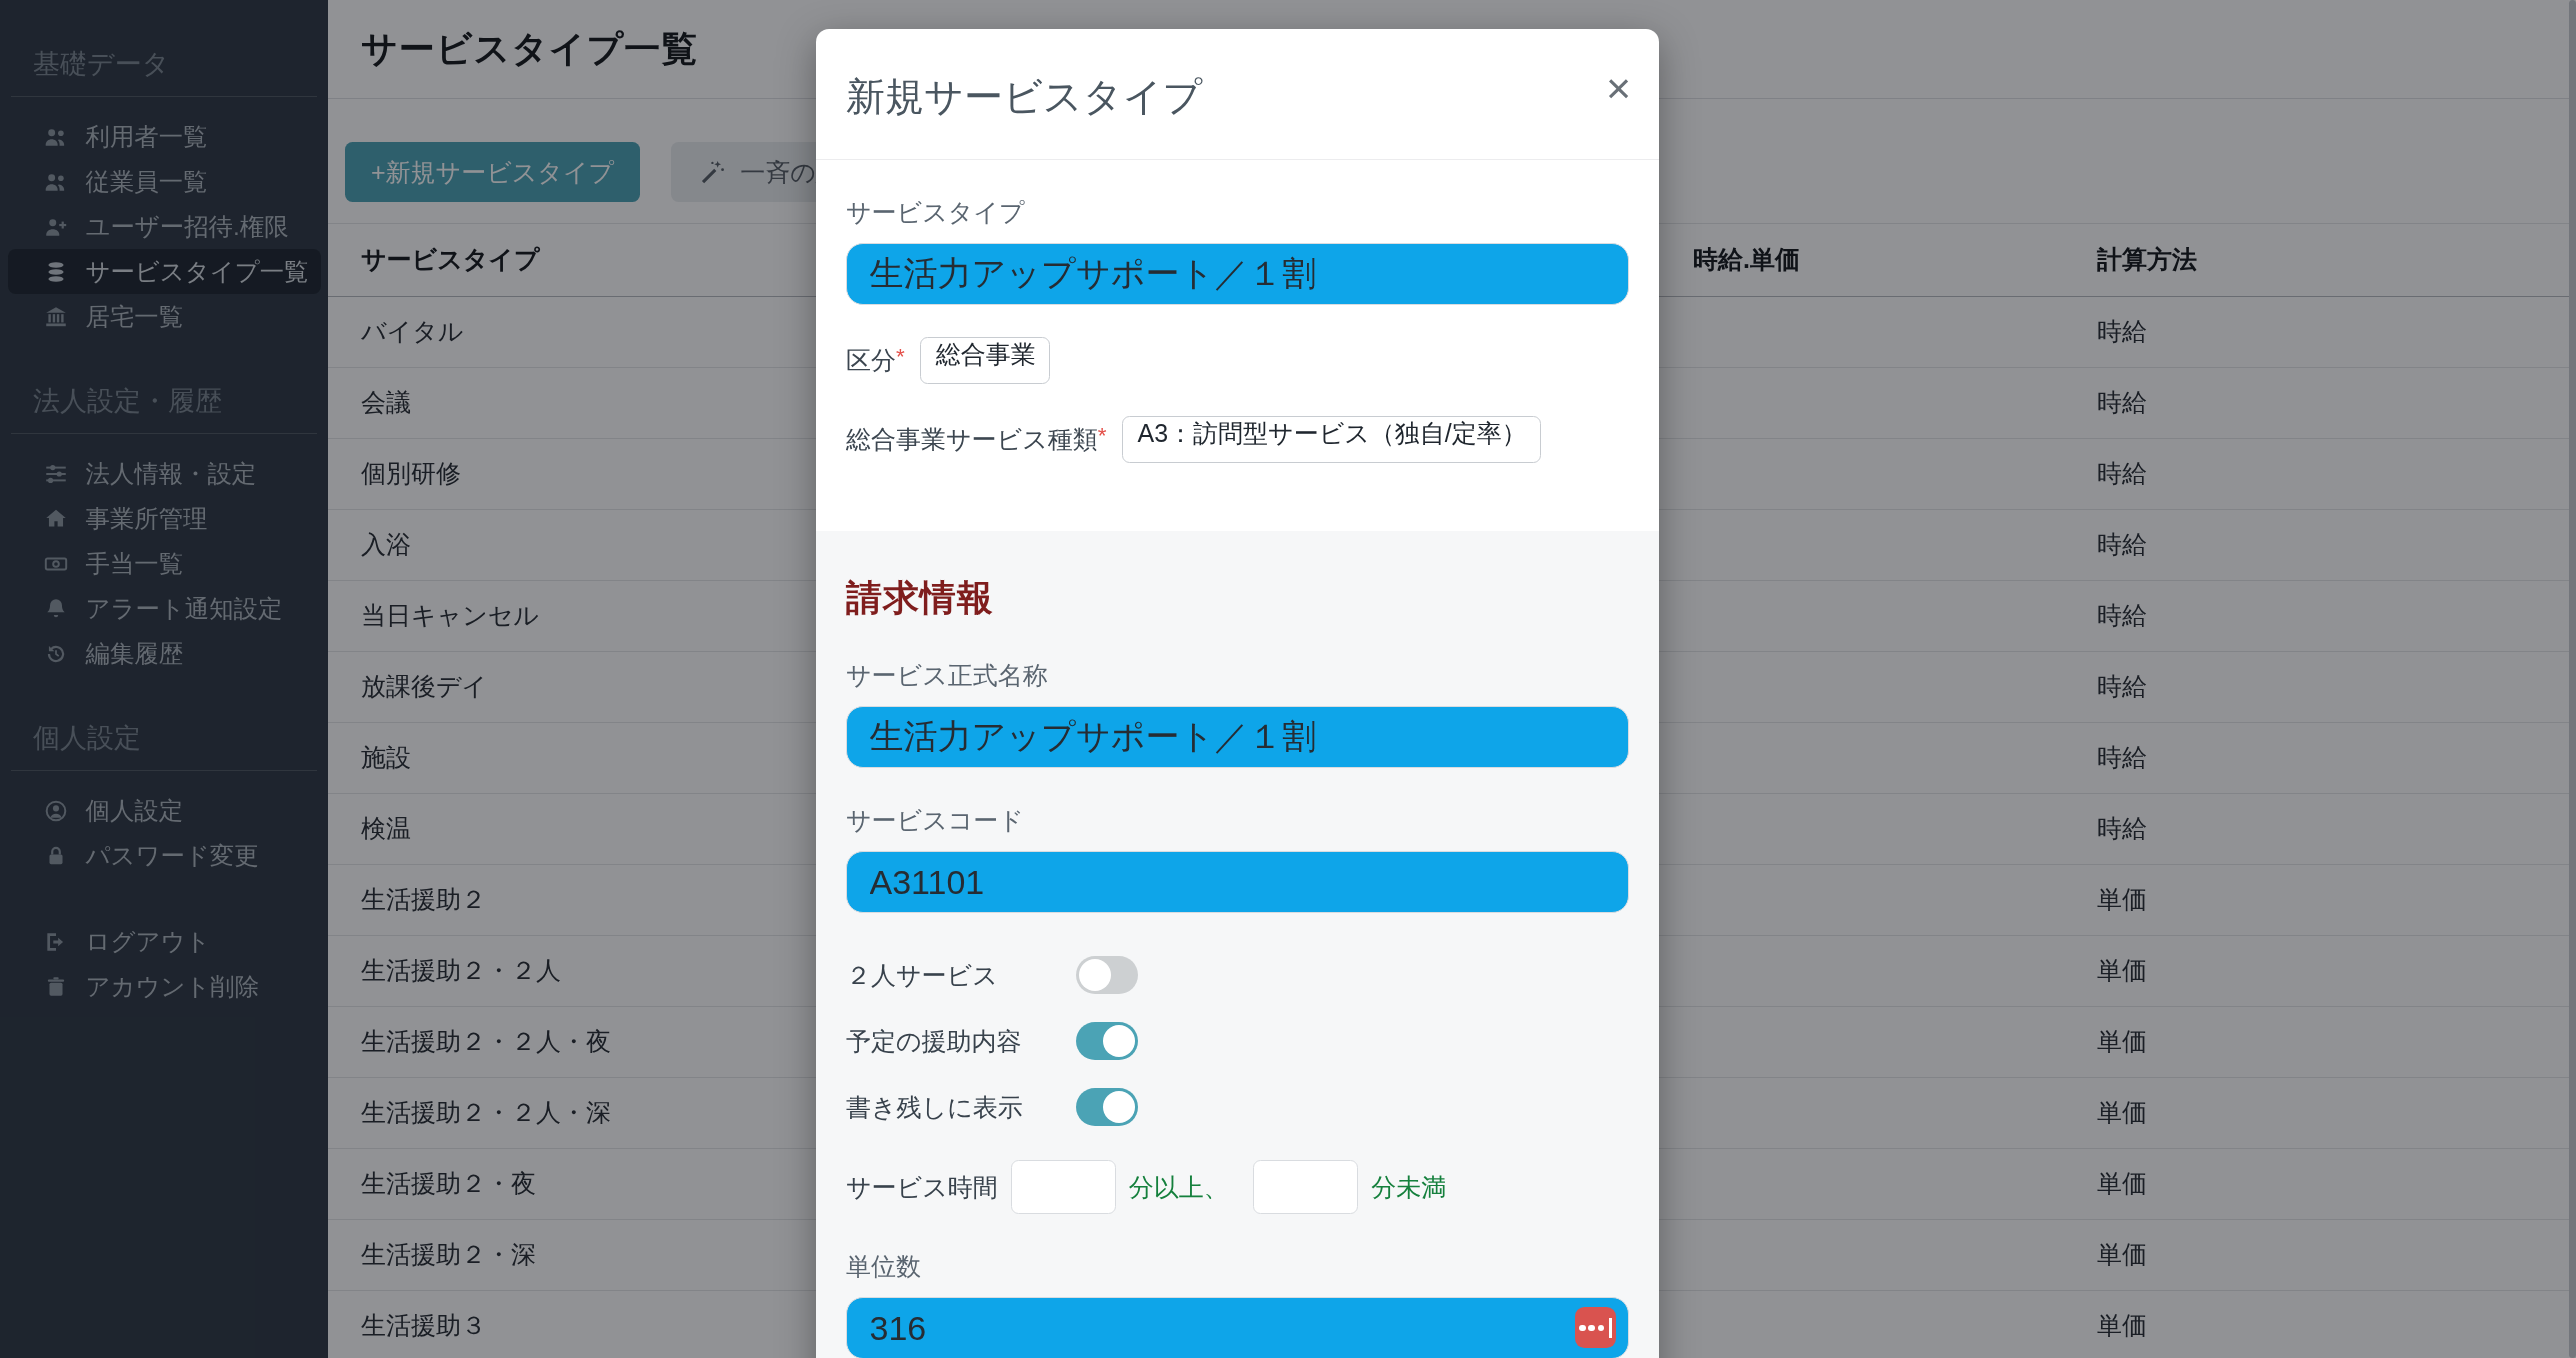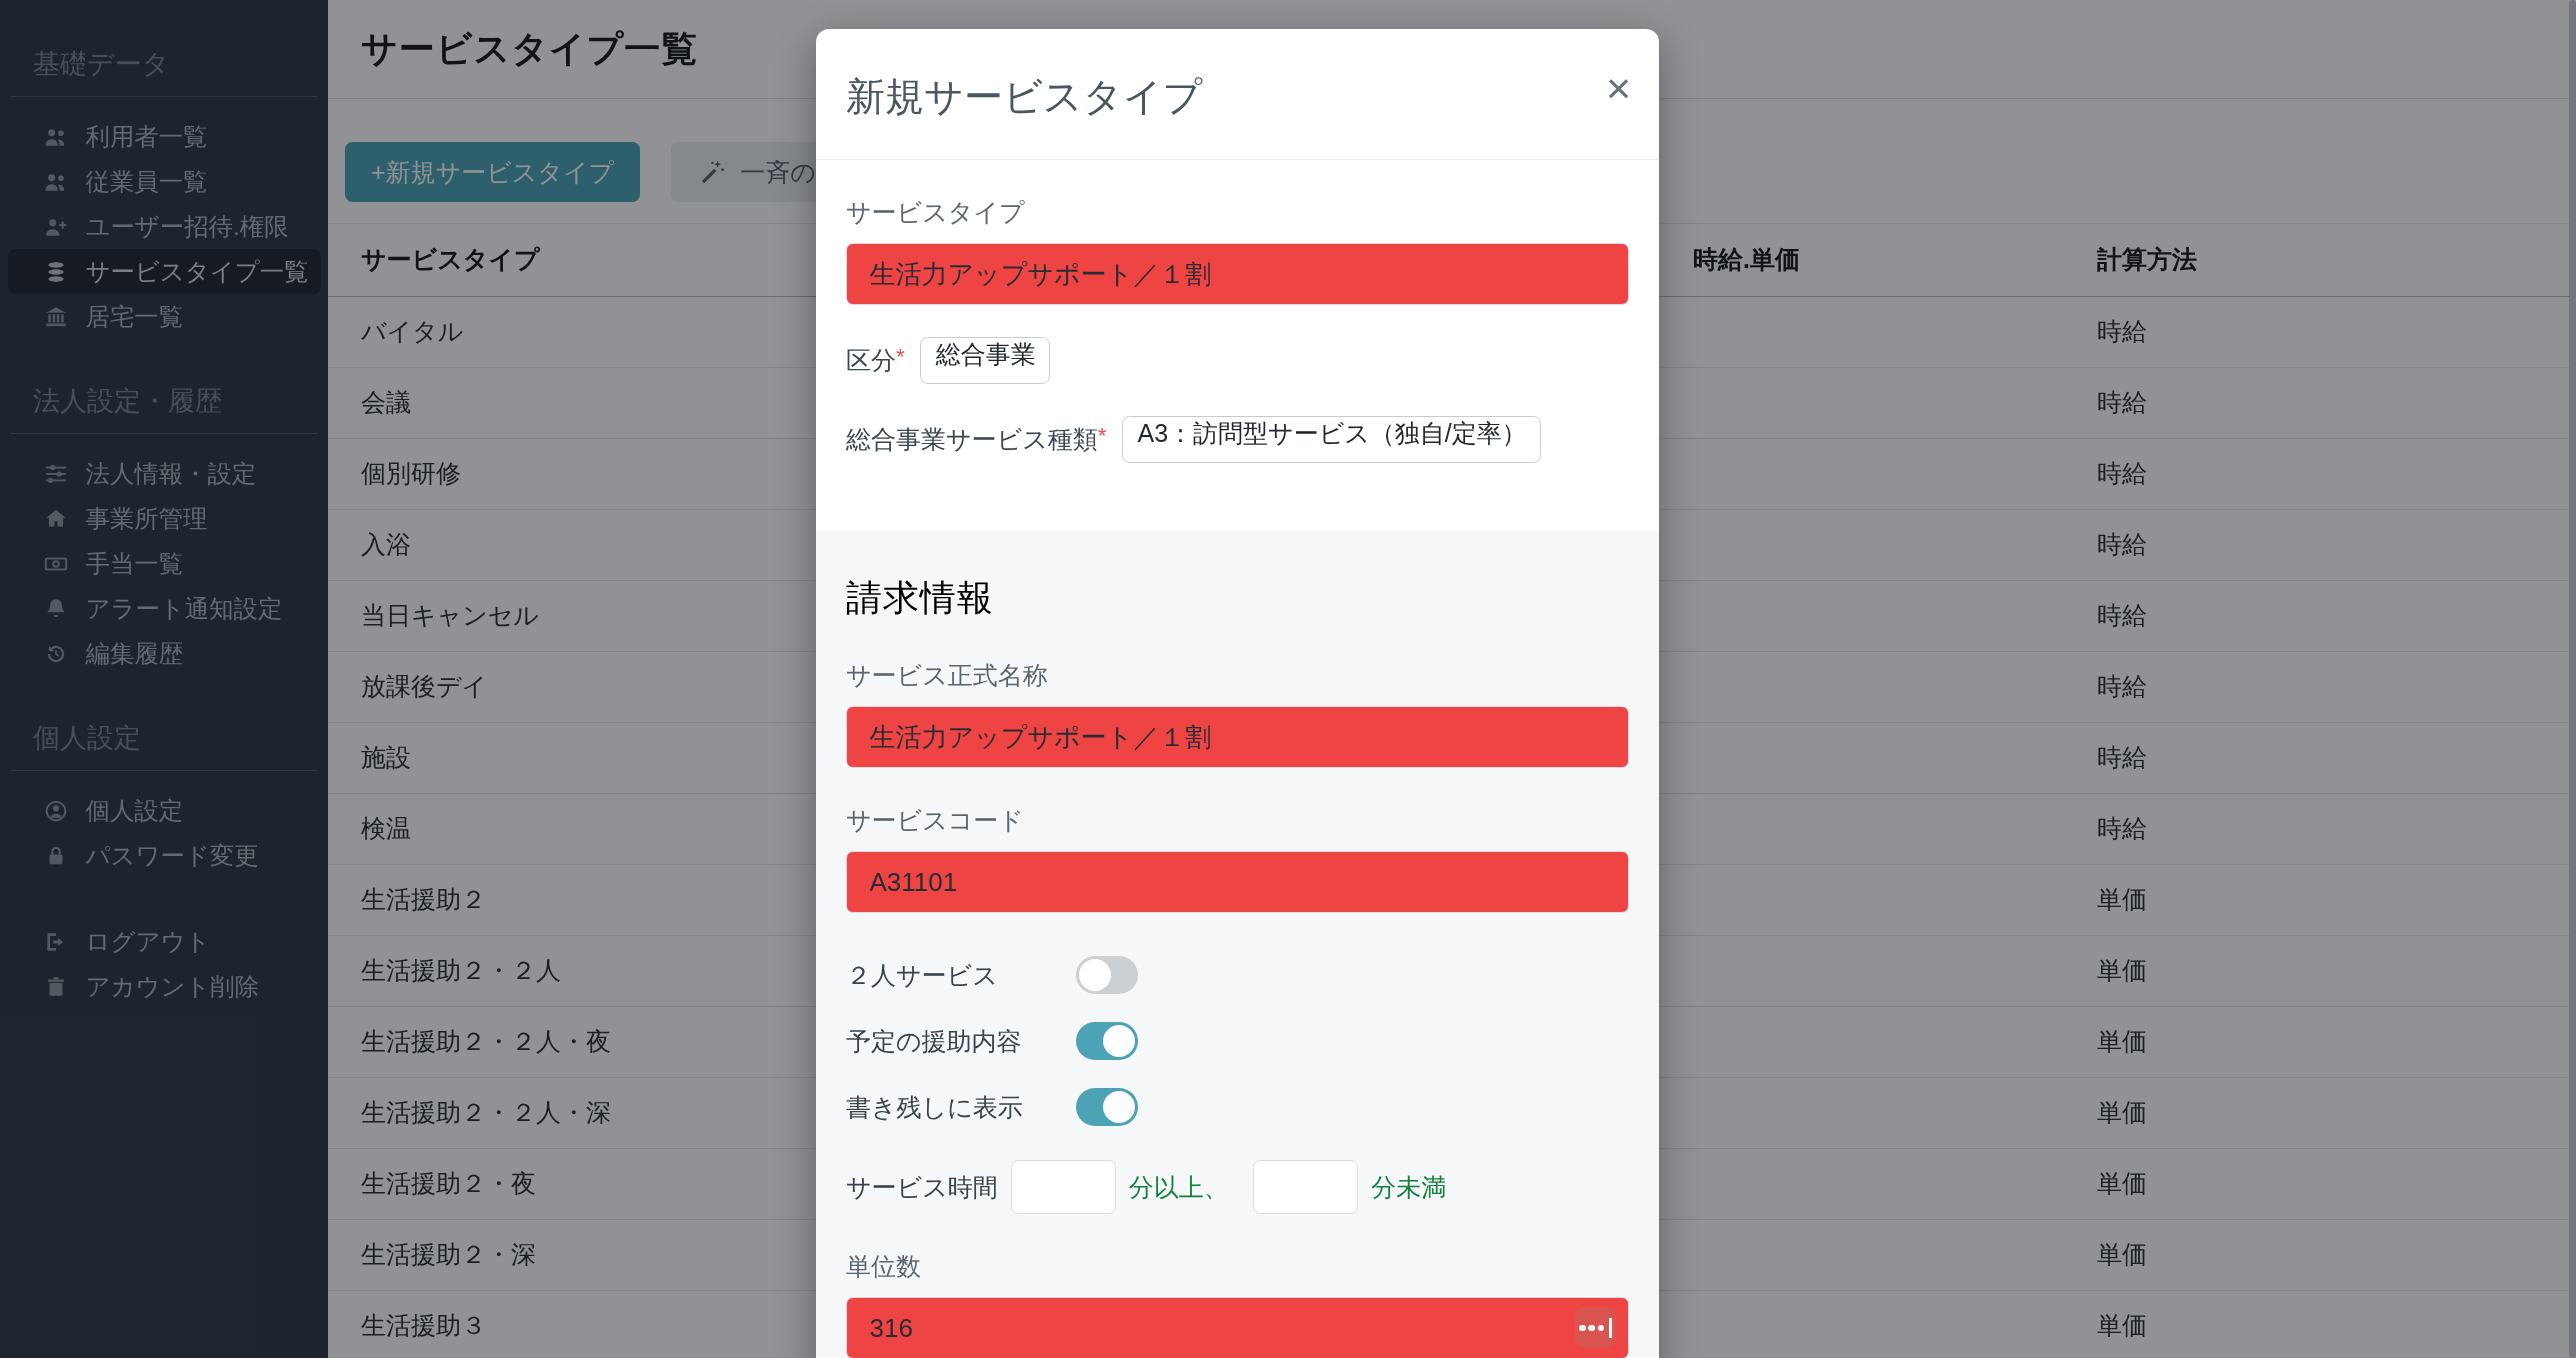--- a/index.html
+++ b/index.html
@@ -79,35 +79,35 @@
   .modal-head{padding:43px 34px 0 30px;position:relative;}
   .modal-title{font-size:39px;font-weight:500;color:#4a5660;line-height:49px;}
   .modal-close{
     position:absolute;right:28px;top:38px;background:none;border:none;cursor:pointer;
     font-size:43px;color:#697077;line-height:1;font-family:inherit;
   }
   .modal-divider{border-top:0.9px solid #ececee;margin-top:38px;}
   .modal-white{padding:0 30px;}
   .f-label{display:block;font-size:25px;color:#5a6570;margin-top:36px;line-height:32px;}
   .text-input{
-    margin-top:15px;width:100%;height:62px;border:1.4px solid #d9dce0;border-radius:7px;
-    font-size:26px;color:#262c33;padding:0 22.5px;background:#ef4444;outline:none;
+    margin-top:15px;width:100%;height:62px;border:1.4px solid #d9dce0;border-radius:17px;
+    font-size:34px;color:#262c33;padding:0 22.5px;background:#0ea5e9;outline:none;
     font-family:inherit;
   }
   .req{color:#e4504a;font-size:22.5px;vertical-align:top;}
   .inline-row{margin-top:32px;display:flex;align-items:center;gap:15px;}
   .inline-label{font-size:25px;color:#3c4650;}
   .select-box{
     display:inline-flex;align-items:center;gap:13px;height:47px;
     border:1.4px solid #c8ccd1;border-radius:7.5px;padding:0 13px 0 15px;
     font-size:25px;color:#1f262e;background:#fff;cursor:pointer;white-space:nowrap;flex-direction:column;
   }
   .select-box svg{width:20.6px;height:20.6px;}
   .modal-gray{background:#f6f7f8;margin-top:68px;padding:43px 30px 56px 30px;height:100%;}
-  .section-heading{font-size:36px;font-weight:400;color:#000000;letter-spacing:0.9px;}
+  .section-heading{font-size:36px;font-weight:700;color:#7f1d1d;letter-spacing:0.9px;}
   .toggle-row{display:flex;align-items:center;margin-top:28px;}
   .toggle-row.first{margin-top:43px;}
   .toggle-label{font-size:25px;color:#38424c;width:230px;}
   .toggle{width:62px;height:38px;border-radius:19px;background:#cdd0d2;position:relative;cursor:pointer;flex:0 0 62px;}
   .toggle::after{content:"";position:absolute;width:32px;height:32px;border-radius:50%;background:#fff;top:2.8px;left:2.8px;}
   .toggle[data-state="on"]{background:var(--accent);}
   .toggle[data-state="on"]::after{left:auto;right:2.8px;}
   .time-row{display:flex;align-items:center;margin-top:34px;}
   .time-row .inline-label{color:#38424c;}
   .small-input{

